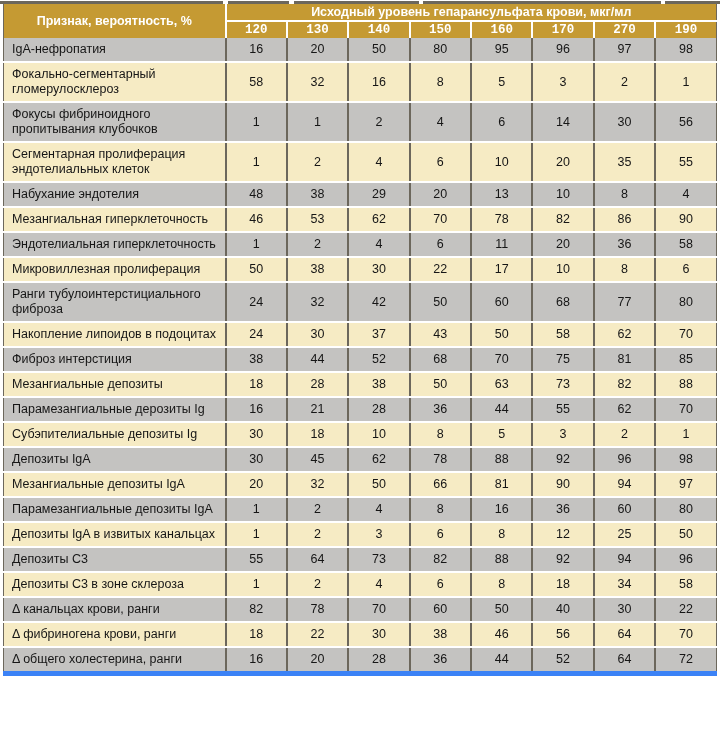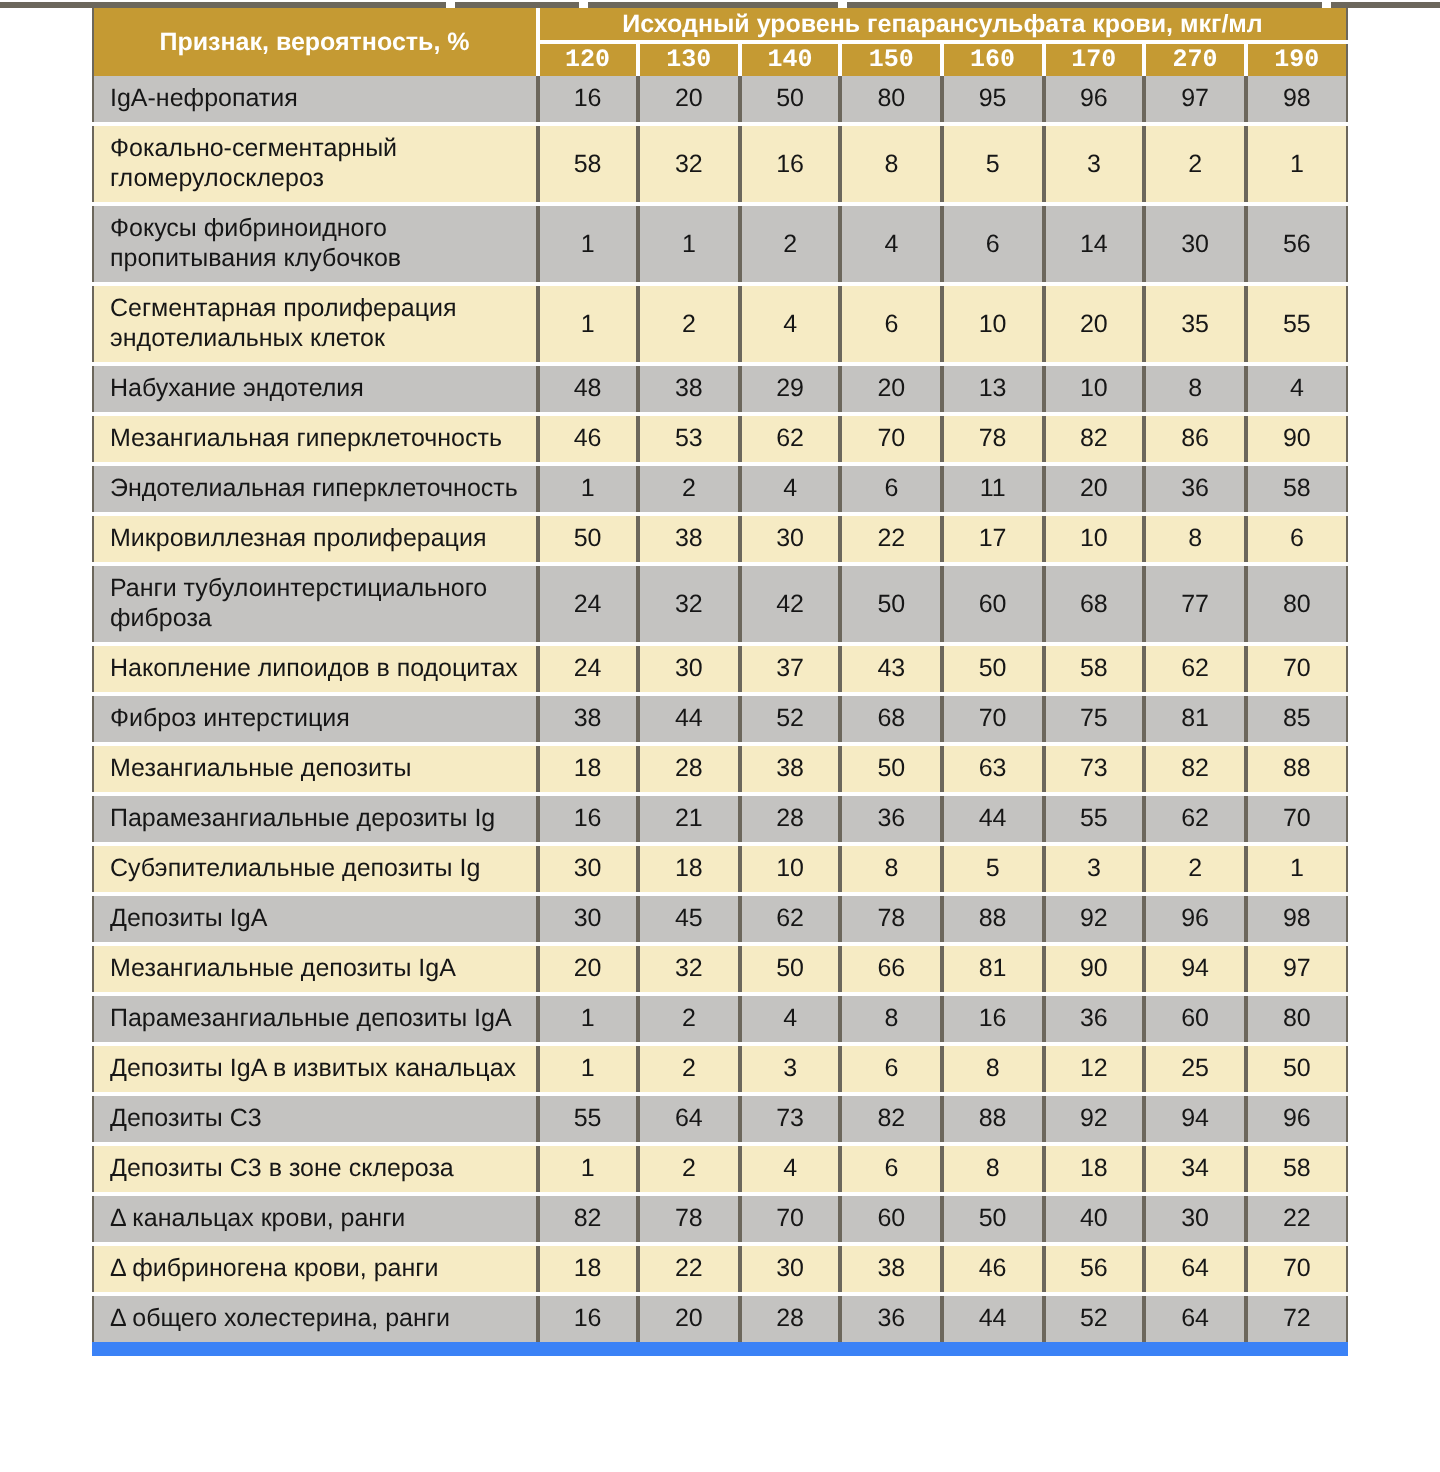--- a/index.html
+++ b/index.html
@@ -27,25 +27,25 @@
   }
   .caption{
     max-width:648px;
     margin:5px 3px 6px auto;
     text-align:right;
     font-size:13.5px;line-height:17px;font-weight:bold;
     letter-spacing:-0.1px;
     color:var(--caption-brown);
   }
   table.prognosis{
-    width:628px;margin:0 auto;
+    width:714px;margin:0 auto;
     border-collapse:collapse;table-layout:fixed;
     border-left:1px solid var(--grid-dark);
     border-right:1px solid var(--grid-dark);
-    border-bottom:7px solid #3b82f6;
+    border-bottom:5px solid #3b82f6;
   }
   th,td{font-size:12.5px;vertical-align:middle;}
   thead th{
     background:var(--header-gold);
     color:#fff;font-weight:bold;
   }
   th.feature-h{
     width:222px;text-align:center;
     border-right:2px solid #fff;
     padding:2px 4px;

